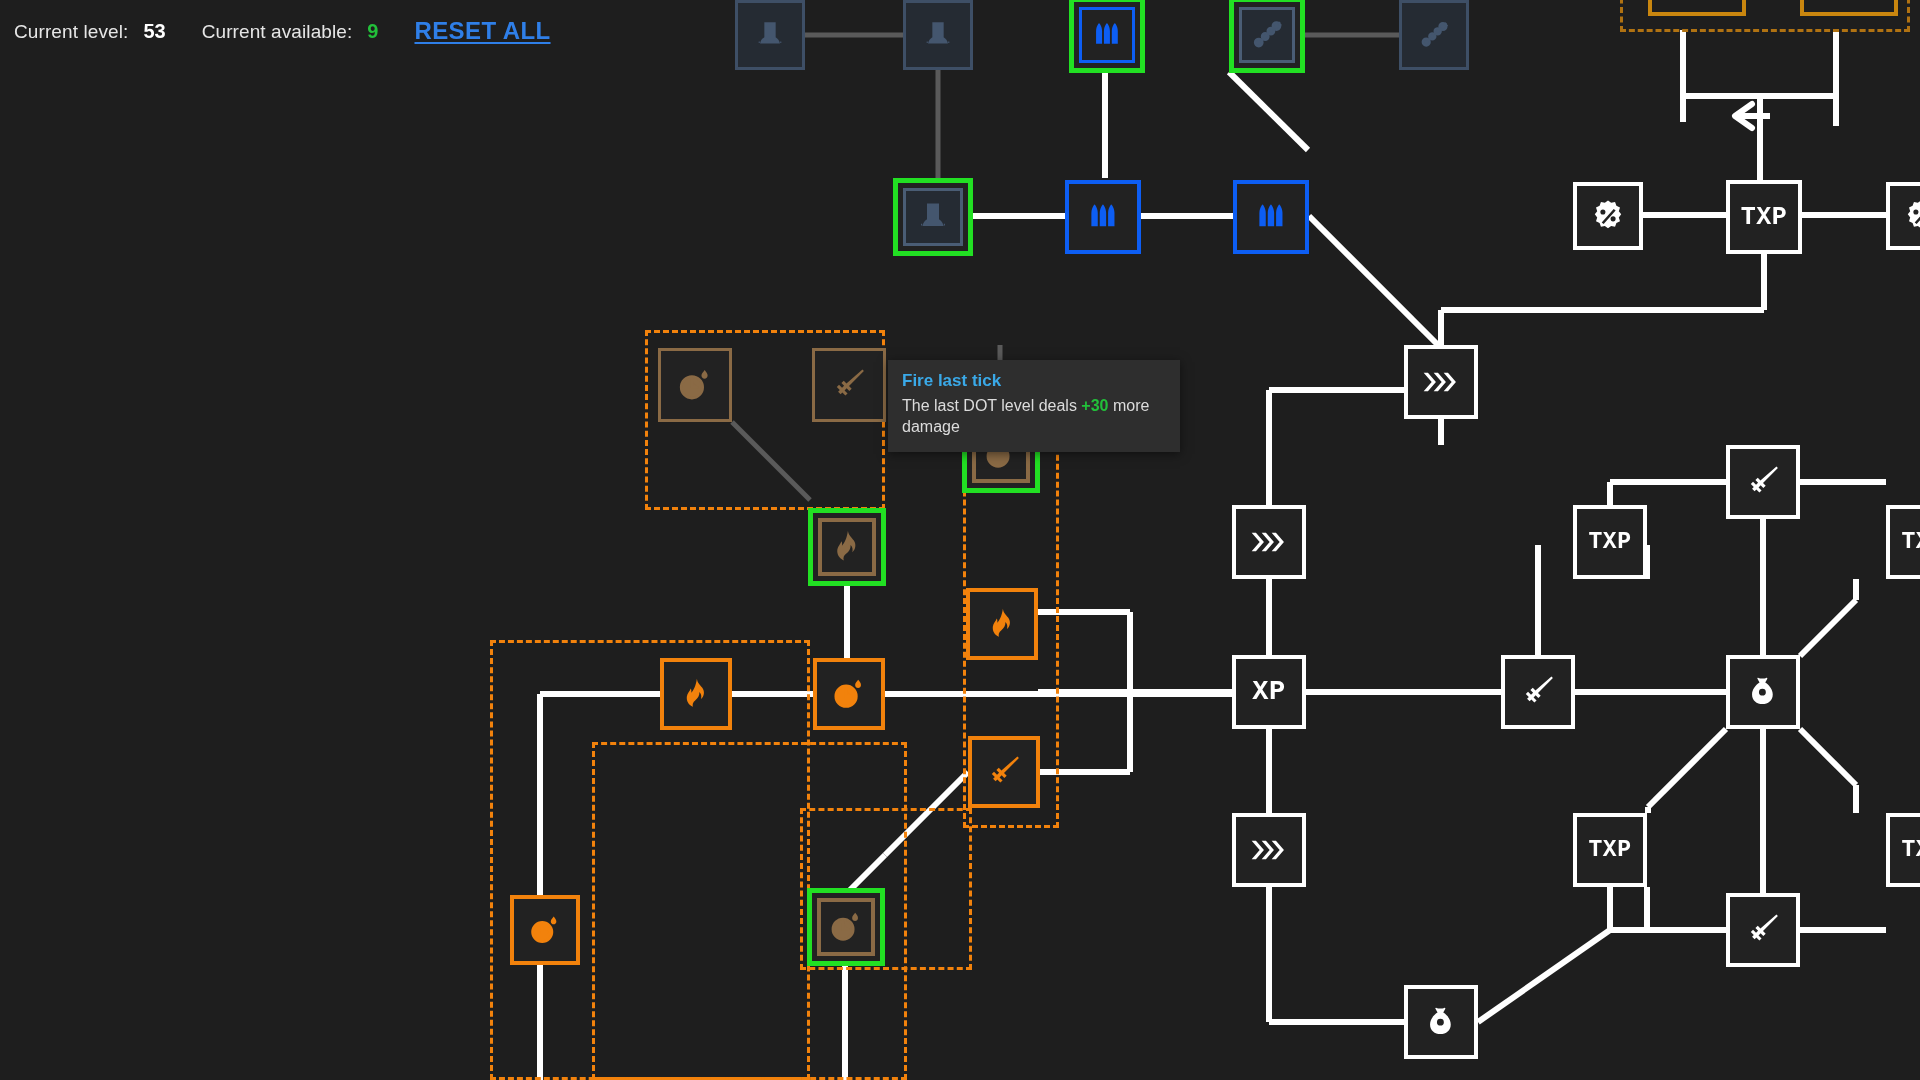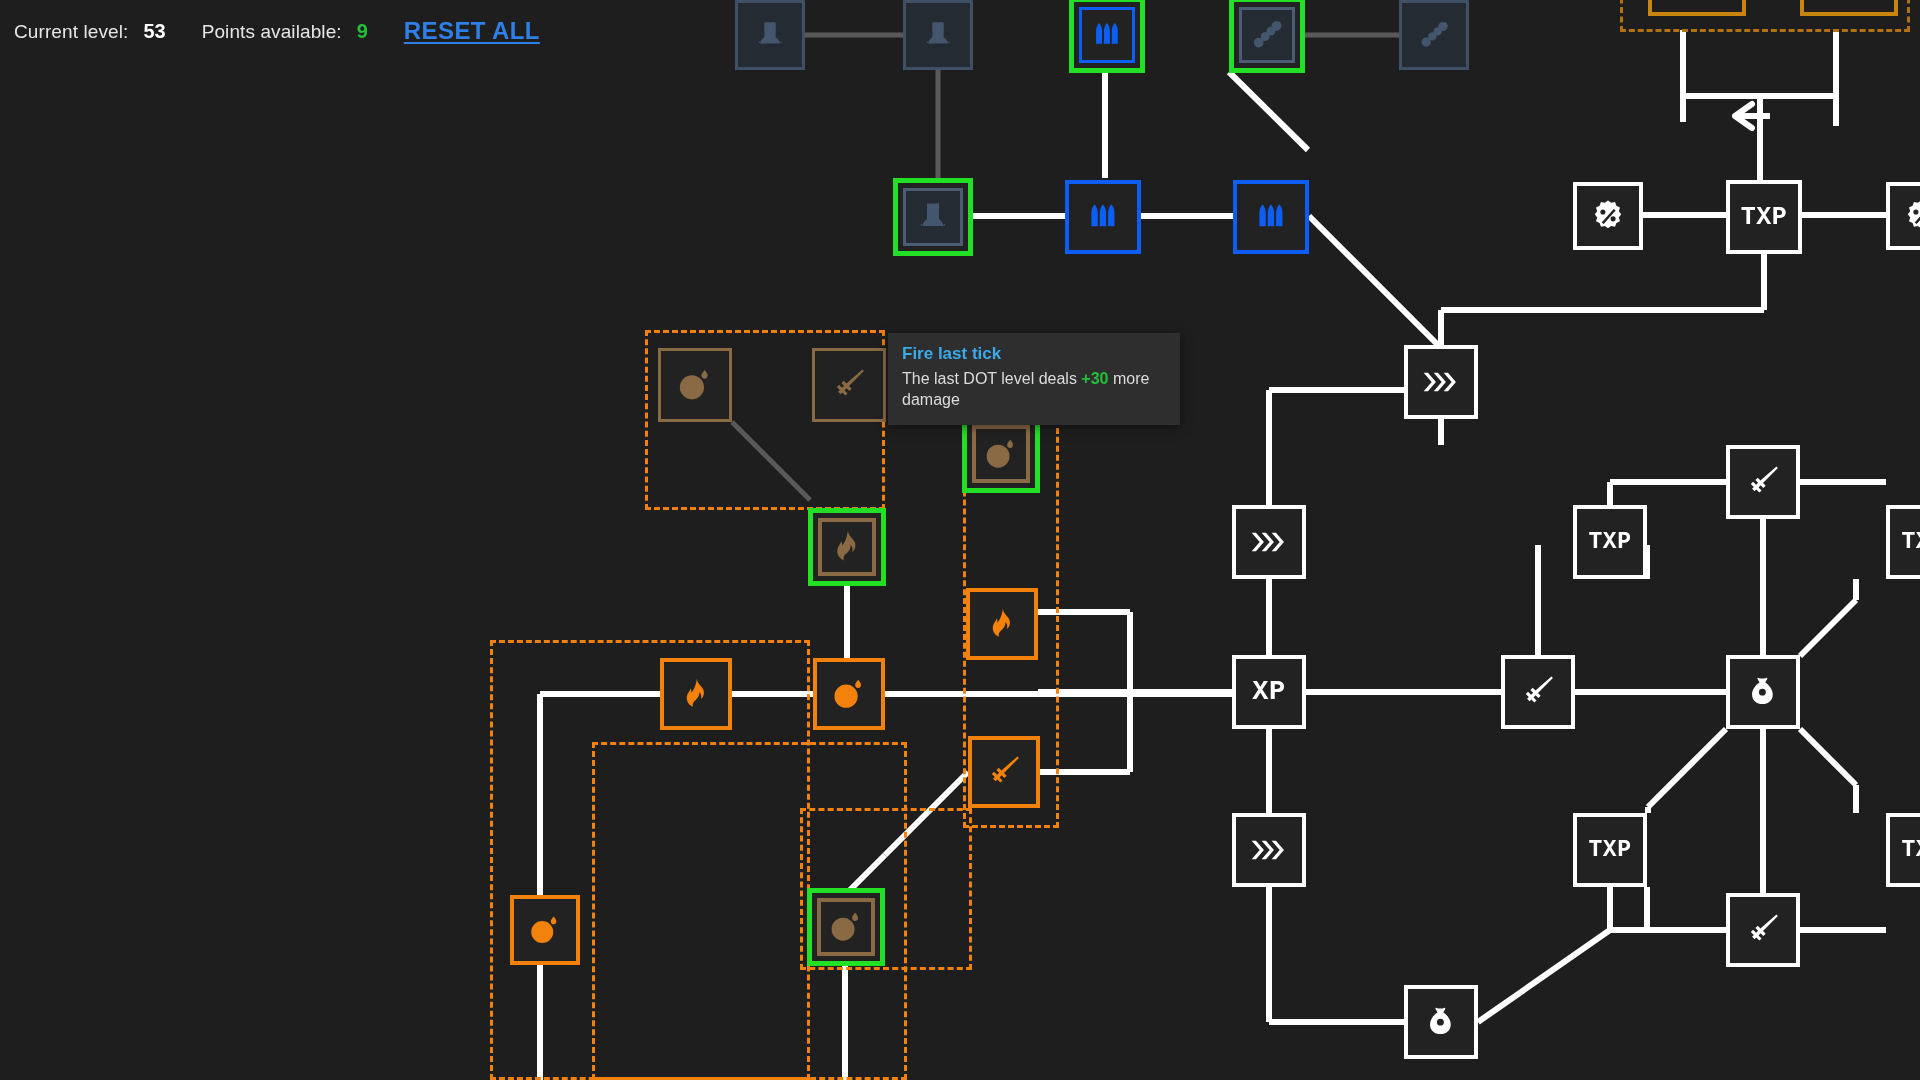--- a/index.html
+++ b/index.html
@@ -88,21 +88,21 @@
   }
   .ring.core-locked > .core { border: 4px solid #8a6a45; }
   .ring.core-locked svg { fill: #8a6a45; }
   .ring.core-dim > .core { border: 3px solid #4a5d75; background: #252b33; }
   .ring.core-dim svg { fill: #44566e; }
 
   
   #tooltip {
     position: absolute; z-index: 80;
     background: #2e2e2e; padding: 11px 14px 14px 14px;
-    width: 292px; box-shadow: 0 2px 10px rgba(0,0,0,.5);
+    width: 292px; box-shadow: 0 2px 10px rgba(0,0,0,.5); margin-top: 27px;
   }
   #tooltip .tt-title {
     color: #3aa9e8; font-size: 17px; font-weight: bold; margin-bottom: 5px;
   }
   #tooltip .tt-body { color: #dcdcdc; font-size: 16px; line-height: 1.3; }
   #tooltip .tt-plus { color: #22c03a; font-weight: bold; }
 </style>
 </head>
 <body>
 
@@ -478,19 +478,19 @@
       <span>The last DOT level deals </span><span class="tt-plus">+30</span><span> more damage</span>
     </div>
   </div>
 
   <div id="topbar">
     <div class="stat">
       <span class="stat-label">Current level:</span>
       <span class="stat-value v-white">53</span>
     </div>
     <div class="stat">
-      <span class="stat-label">Points available:</span>
+      <span class="stat-label">Current available:</span>
       <span class="stat-value v-green">9</span>
     </div>
     <button id="reset-all">RESET ALL</button>
   </div>
 
 </div>
 
 </body></html>

